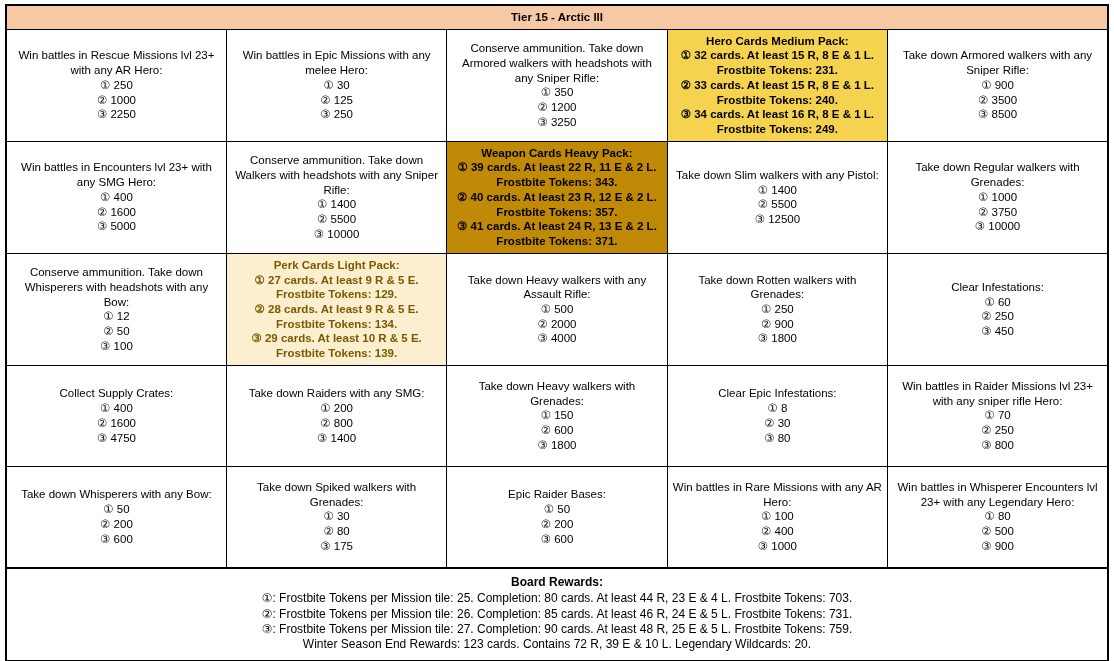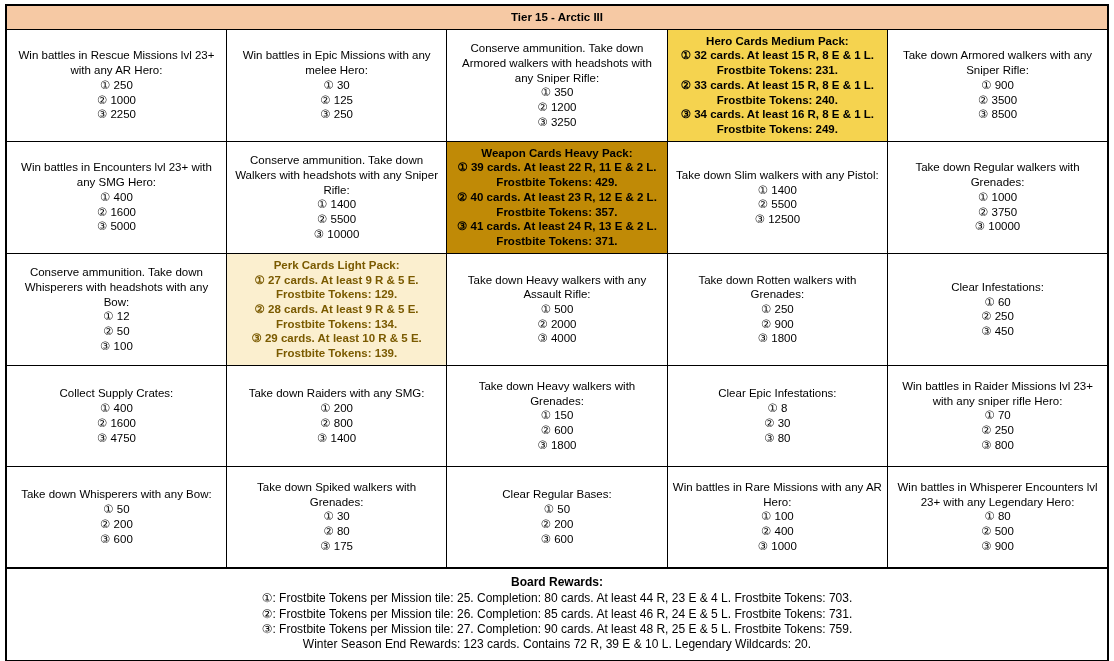--- a/index.html
+++ b/index.html
@@ -128,21 +128,21 @@
           </td>
           <td>
             <span class="cell-head">Conserve ammunition. Take down Walkers with headshots with any Sniper Rifle:</span>
             <span class="line">① 1400</span>
             <span class="line">② 5500</span>
             <span class="line">③ 10000</span>
           </td>
           <td class="pack-dark">
             <span class="cell-head">Weapon Cards Heavy Pack:</span>
             <span class="line">① 39 cards. At least 22 R, 11 E &amp; 2 L.</span>
-            <span class="line">Frostbite Tokens: 429.</span>
+            <span class="line">Frostbite Tokens: 343.</span>
             <span class="line">② 40 cards. At least 23 R, 12 E &amp; 2 L.</span>
             <span class="line">Frostbite Tokens: 357.</span>
             <span class="line">③ 41 cards. At least 24 R, 13 E &amp; 2 L.</span>
             <span class="line">Frostbite Tokens: 371.</span>
           </td>
           <td>
             <span class="cell-head">Take down Slim walkers with any Pistol:</span>
             <span class="line">① 1400</span>
             <span class="line">② 5500</span>
             <span class="line">③ 12500</span>
@@ -228,21 +228,21 @@
             <span class="line">② 200</span>
             <span class="line">③ 600</span>
           </td>
           <td>
             <span class="cell-head">Take down Spiked walkers with Grenades:</span>
             <span class="line">① 30</span>
             <span class="line">② 80</span>
             <span class="line">③ 175</span>
           </td>
           <td>
-            <span class="cell-head">Clear Regular Bases:</span>
+            <span class="cell-head">Epic Raider Bases:</span>
             <span class="line">① 50</span>
             <span class="line">② 200</span>
             <span class="line">③ 600</span>
           </td>
           <td>
             <span class="cell-head">Win battles in Rare Missions with any AR Hero:</span>
             <span class="line">① 100</span>
             <span class="line">② 400</span>
             <span class="line">③ 1000</span>
           </td>

